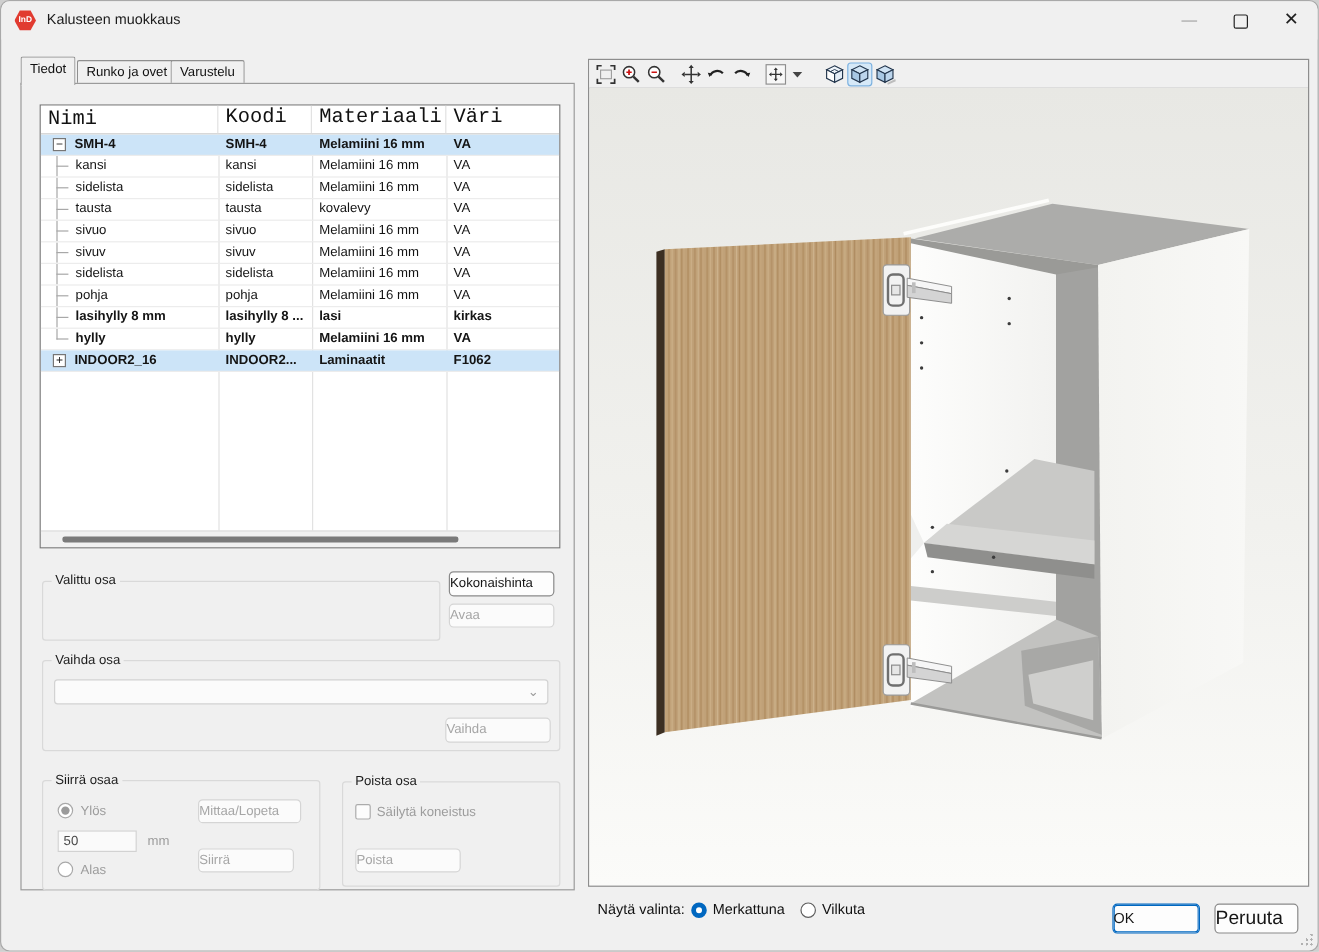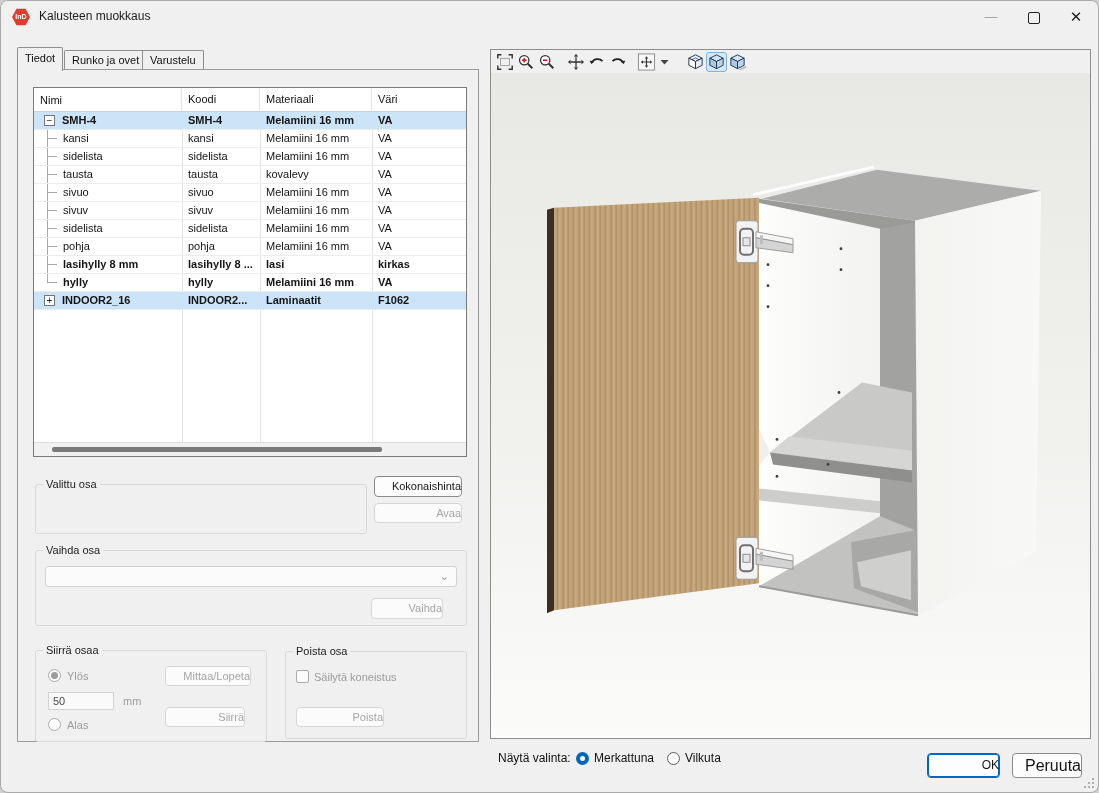--- a/index.html
+++ b/index.html
@@ -19,21 +19,21 @@
   
   .tab{position:absolute;height:19px;top:49px;background:#f0f0f0;border:1px solid #8f8f8f;border-bottom:none;
        border-radius:2px 2px 0 0;padding:0 7px;font-size:11px;line-height:18px;color:#111;z-index:2;}
   .tab.active{top:46px;height:23px;line-height:21px;z-index:4;background:#f0f0f0;}
   .tab-page{position:absolute;left:16px;top:68px;width:462px;height:673px;border:1px solid #9b9b9b;
             background:#f0f0f0;box-sizing:border-box;z-index:3;}
   
   .ltable{position:absolute;left:15px;top:17px;width:434px;height:370px;background:#fff;
           border:1px solid #7a7a7a;box-sizing:border-box;overflow:hidden;}
   .thead{display:flex;height:23px;border-bottom:1px solid #cfcfcf;background:#fff;position:relative;z-index:2;}
-  .thead .hcell{font-size:11px;color:#111;line-height:22px;padding-left:6px;box-sizing:border-box;border-right:1px solid #e2e2e2;}
+  .thead .hcell{font-size:17px;color:#111;line-height:22px;padding-left:6px;box-sizing:border-box;border-right:1px solid #e2e2e2;font-family:Liberation Mono, monospace;}
   .tbody{position:relative;height:333px;background:#fff;}
   .vline{position:absolute;top:0;bottom:0;width:1px;background:#e2e2e2;z-index:0;}
   .trow{display:flex;height:17px;border-bottom:1px solid #ececec;position:relative;z-index:1;}
   .trow.sel{background:#cce4f8;}
   .trow.bold{font-weight:bold;}
   .cell{font-size:11px;color:#141414;line-height:17px;padding-left:6px;box-sizing:border-box;
         white-space:nowrap;overflow:hidden;}
   .c-nimi{width:148px;display:flex;align-items:center;}
   .c-koodi{width:78px;}
   .c-mat{width:112px;}
@@ -44,21 +44,21 @@
   .tree::before{content:'';position:absolute;left:0;top:0;bottom:0;width:1px;background:#a8a8a8;}
   .tree.last::before{bottom:8px;}
   .tree::after{content:'';position:absolute;left:0;top:8px;width:10px;height:1px;background:#a8a8a8;}
   .cell .txt{margin-left:2px;}
   .hscroll{position:absolute;left:0;right:0;bottom:0;height:13px;background:#f1f1f1;border-top:1px solid #dcdcdc;}
   .hthumb{position:absolute;left:18px;top:4px;width:330px;height:5px;background:#7a7a7a;border-radius:2px;}
   
   .group{position:absolute;border:1px solid #d9d9d9;border-radius:3px;margin-top:12px;}
   .group>.glabel{position:absolute;top:-7px;left:7px;background:#f0f0f0;padding:0 3px;font-size:11px;color:#1c1c1c;}
   .btn{position:absolute;background:#fdfdfd;border:1px solid #8a8a8a;border-radius:4px;font-size:11px;
-       color:#151515;text-align:right;box-sizing:border-box;}
+       color:#151515;text-align:left;box-sizing:border-box;}
   .btn.disabled{background:#fbfbfb;border-color:#d5d5d5;color:#a6a6a6;}
   .btn.primary{border:1px solid #0067c0;box-shadow:0 0 0 1px #0067c0 inset;}
   .combo{position:absolute;background:#fbfbfb;border:1px solid #d2d2d2;border-radius:3px;box-sizing:border-box;}
   .combo .chev{position:absolute;right:7px;top:3px;color:#9a9a9a;font-size:11px;}
   .field{position:absolute;background:#fafafa;border:1px solid #d2d2d2;box-sizing:border-box;
          font-size:11px;color:#4a4a4a;padding:1px 4px;font-family:"Liberation Sans",sans-serif;}
   .radio{position:absolute;width:13px;height:13px;border-radius:50%;box-sizing:border-box;background:#fff;border:1px solid #a9a9a9;}
   .radio .dot{position:absolute;left:2px;top:2px;width:7px;height:7px;border-radius:50%;background:#9b9b9b;}
   .radio.blue{border:4px solid #0067c0;}
   .radio.dark{border:1px solid #5f5f5f;}
@@ -224,21 +224,21 @@
     </div>
     <div class="btn" style="left:356px;top:406px;width:88px;height:21px;line-height:19px;">Kokonaishinta</div>
     <div class="btn disabled" style="left:356px;top:433px;width:88px;height:20px;line-height:18px;">Avaa</div>
 
     <div class="group" style="left:17px;top:468px;width:430px;height:74px;text-decoration:underline;">
       <div class="glabel">Vaihda osa</div>
       <div class="combo" style="left:9px;top:15px;width:412px;height:21px;">
         <span></span>
         <span class="chev">⌄</span>
       </div>
-      <div class="btn disabled" style="left:335px;top:47px;width:72px;height:21px;line-height:19px;padding-left:24px;">Vaihda</div>
+      <div class="btn disabled" style="left:335px;top:47px;width:88px;height:21px;line-height:19px;">Vaihda</div>
     </div>
 
     <div class="group" style="left:17px;top:568px;width:230px;height:90px;">
       <div class="glabel">Siirrä osaa</div>
       <div class="radio" style="left:12px;top:18px;">
           <span class="dot"></span>
         </div>
       <div class="slabel" style="left:31px;top:19px;">Ylös</div>
       <input class="field" style="left: 12px; top: 41px; width: 66px; height: 18px;" value="50">
       <div class="slabel" style="left:87px;top:44px;">mm</div>

